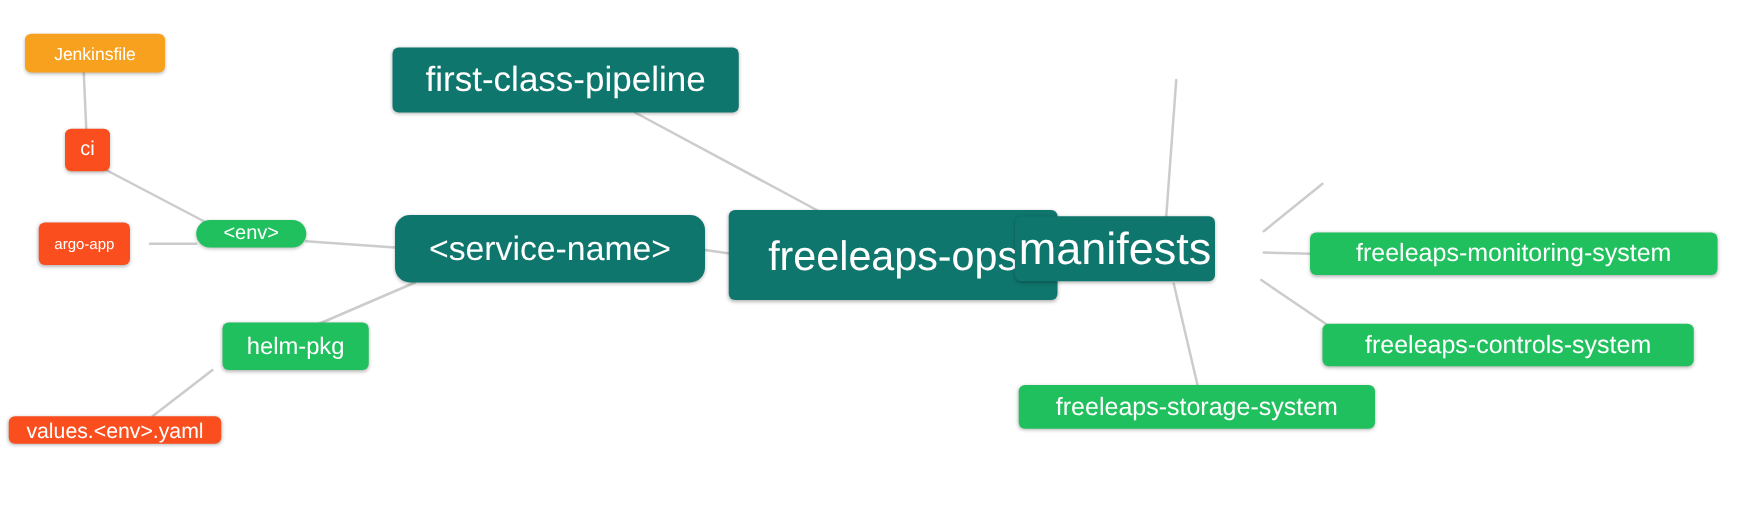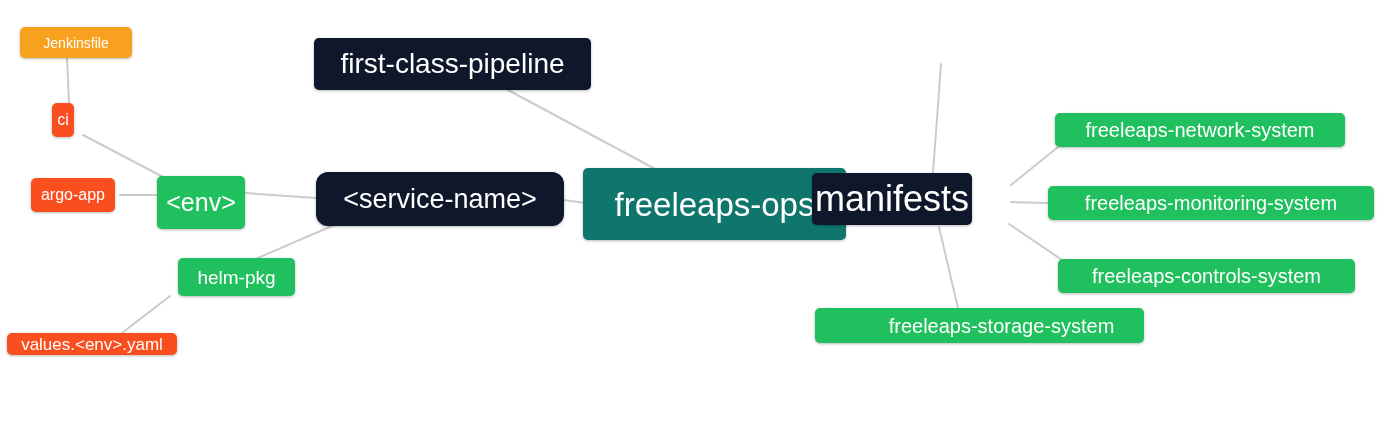--- a/index.html
+++ b/index.html
@@ -18,39 +18,39 @@
     color:#fff;
     border-radius:5px;
     box-shadow:0 1px 3px rgba(0,0,0,.28);
     white-space:nowrap;
     cursor:pointer;
     line-height:1;
   }
   .amber{background:#f8a11e;}
   .red{background:#fb4e1e;}
   .green{background:#21c05e;}
-  .blue{background:#0f172a;}
+  .blue{background:#0f766e;}
   .dark{background:#0f766e;}
 
   
   .n-jenkinsfile{left:20px;top:27px;width:112px;height:31px;font-size:14px;}
-  .n-ci{left:52px;top:103px;width:22px;height:34px;font-size:16px;}
-  .n-argo-app{left:31px;top:178px;width:84px;height:34px;font-size:16px;}
-  .n-env{left:157px;top:176px;width:88px;height:53px;font-size:25px;}
+  .n-ci{left:52px;top:103px;width:36px;height:34px;font-size:16px;}
+  .n-argo-app{left:31px;top:178px;width:73px;height:34px;font-size:12px;}
+  .n-env{left:157px;top:176px;width:88px;height:22px;font-size:16px;border-radius:18px;}
   .n-helm-pkg{left:148px;top:258px;width:117px;height:38px;font-size:19px;margin-left:30px;}
   .n-values-yaml{left:7px;top:333px;width:170px;height:22px;font-size:17px;}
   .n-first-class-pipeline{left:314px;top:38px;width:277px;height:52px;font-size:28px;}
   .n-service-name{left:316px;top:172px;width:248px;height:54px;font-size:27px;border-radius:12px;}
   .n-freeleaps-ops{left:583px;top:168px;width:263px;height:72px;font-size:33px;}
   .n-manifests{left:812px;top:173px;width:160px;height:52px;font-size:36px;}
   .n-devops-system{left:795px;top:30px;width:290px;height:34px;font-size:20px;}
   .n-network-system{left:1055px;top:113px;width:290px;height:34px;font-size:20px;}
   .n-monitoring-system{left:1048px;top:186px;width:326px;height:34px;font-size:20px;}
   .n-controls-system{left:1058px;top:259px;width:297px;height:34px;font-size:20px;}
-  .n-storage-system{left:815px;top:308px;width:285px;height:35px;font-size:20px;padding-left:44px;}
+  .n-storage-system{left:815px;top:308px;width:285px;height:35px;font-size:20px;}
 </style>
 </head>
 <body>
 
 <div id="canvas">
 
   <svg id="edge-layer" width="1390" height="421" viewBox="0 0 1390 421" stroke="#cccccc" stroke-width="2" stroke-linecap="round">
     <line x1="67" y1="58" x2="69" y2="103"></line>
     <line x1="83" y1="135" x2="165" y2="178"></line>
     <line x1="120" y1="195" x2="157" y2="195"></line>
@@ -81,21 +81,20 @@
 
   <div class="node blue n-first-class-pipeline">first-class-pipeline</div>
 
   <div class="node blue n-service-name">&lt;service-name&gt;</div>
 
   <div class="node dark n-freeleaps-ops">freeleaps-ops</div>
 
   <div class="node blue n-manifests">manifests</div>
 
 
-  <div class="node green n-network-system">freeleaps-network-system</div>
 
   <div class="node green n-monitoring-system">freeleaps-monitoring-system</div>
 
   <div class="node green n-controls-system">freeleaps-controls-system</div>
 
   <div class="node green n-storage-system">freeleaps-storage-system</div>
 
 </div>
 
 </body></html>

